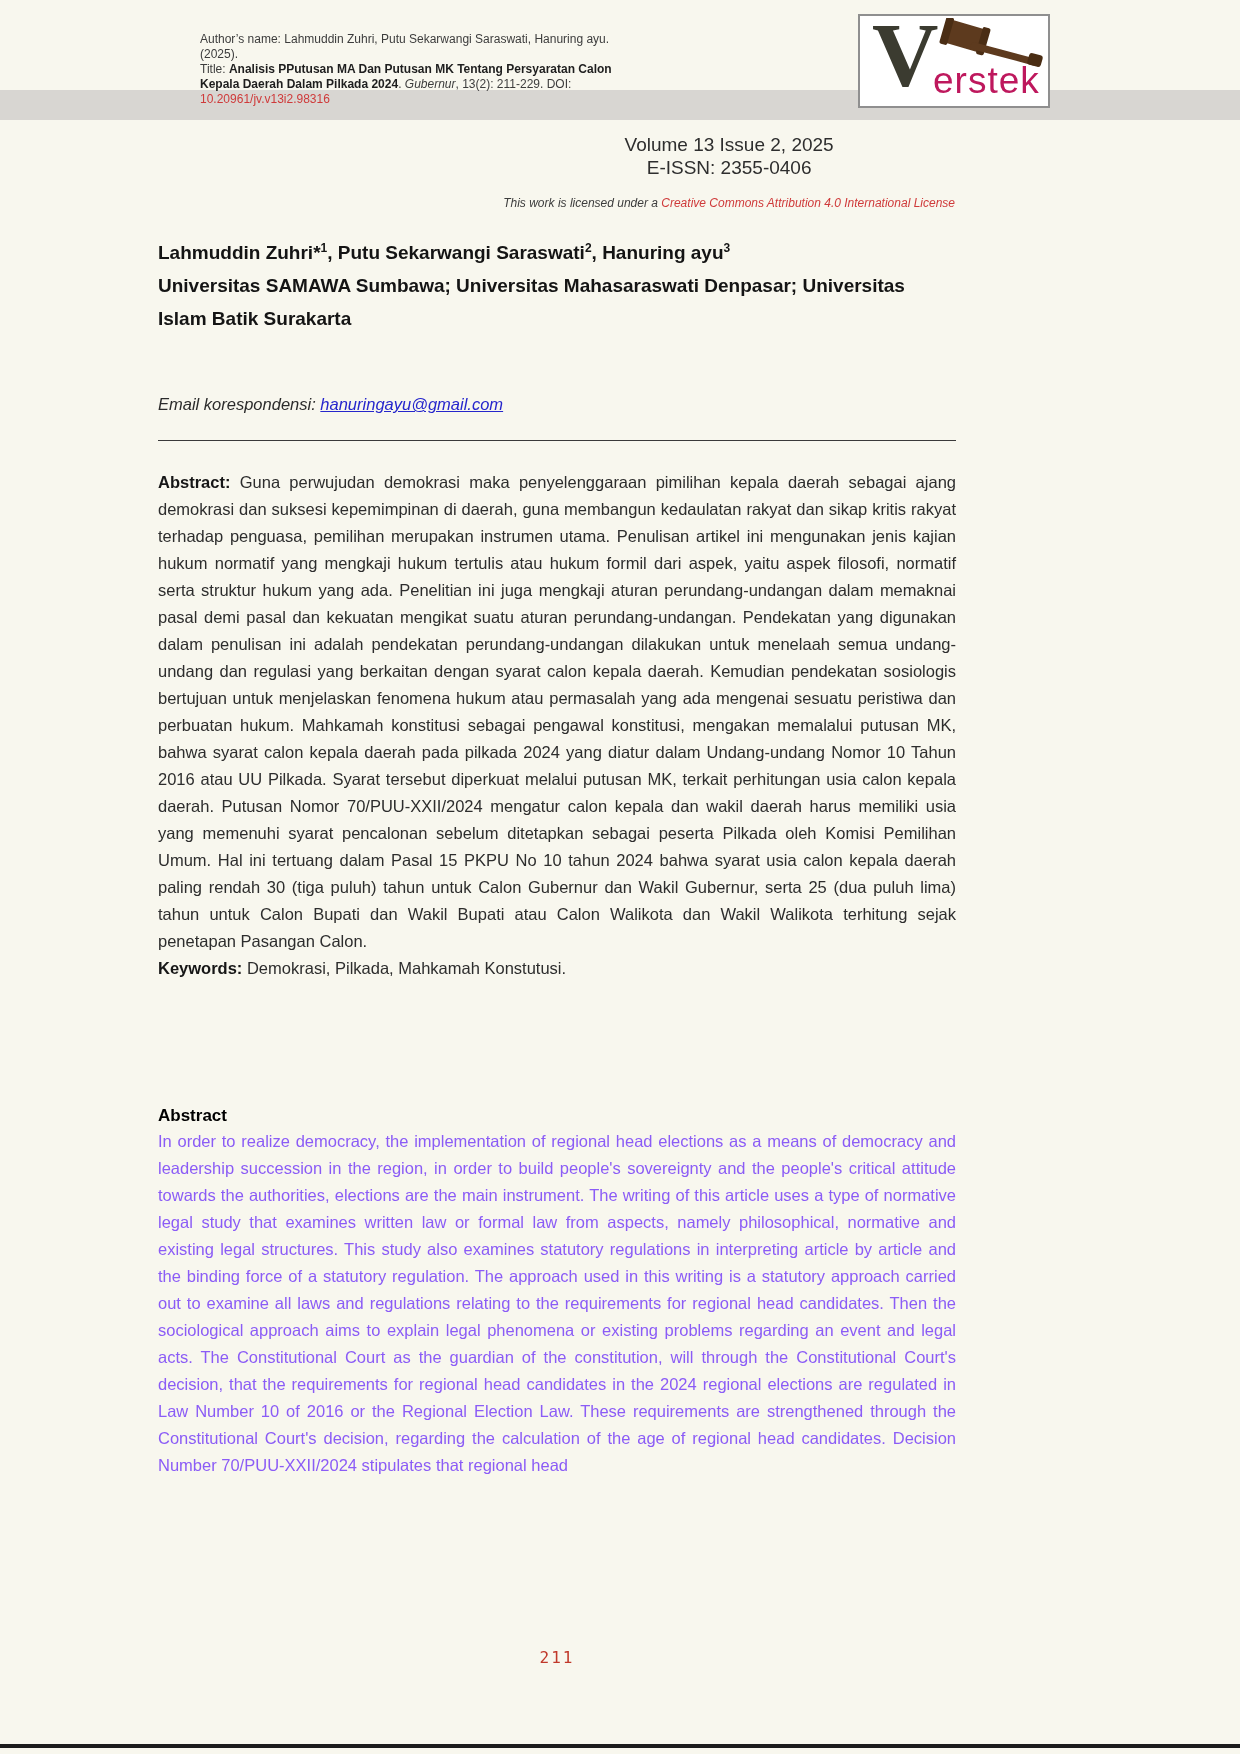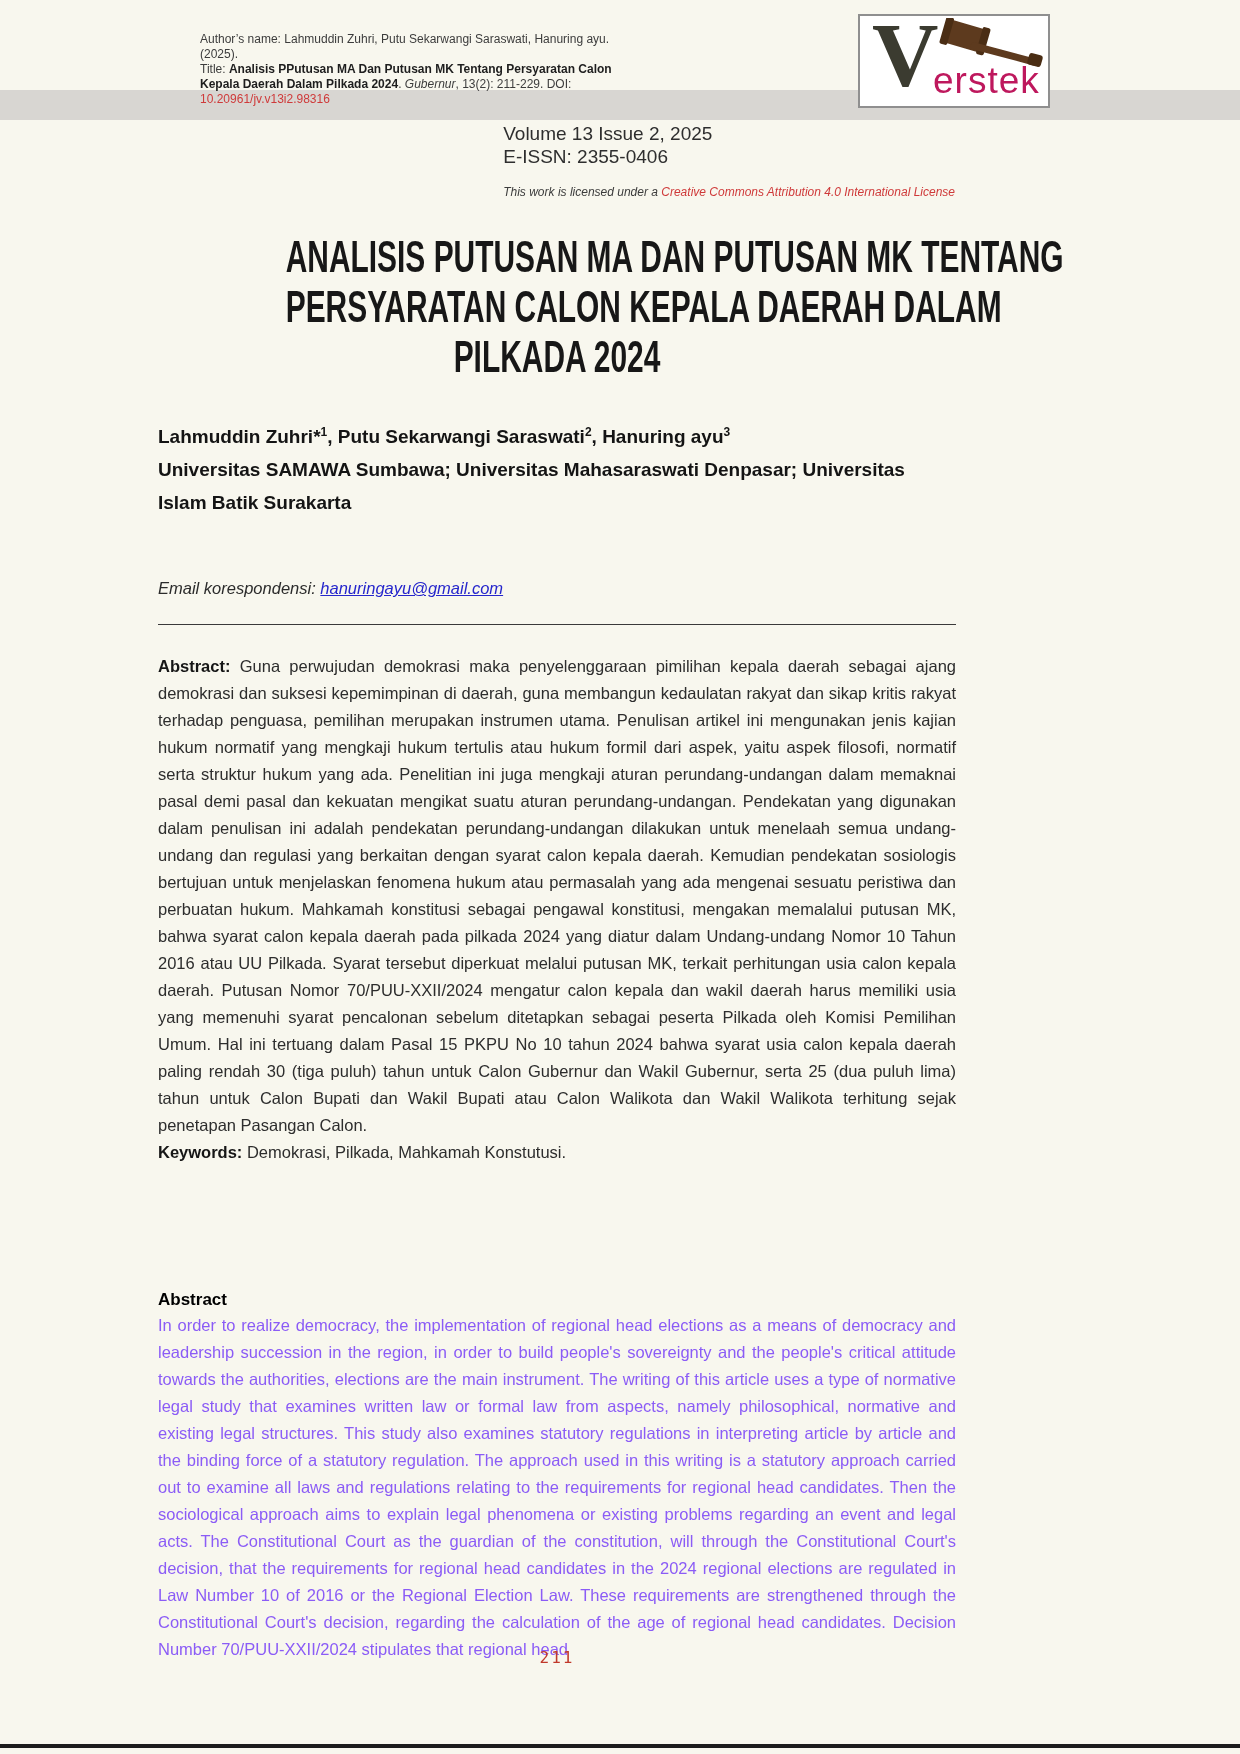--- a/index.html
+++ b/index.html
@@ -48,22 +48,22 @@
   .logo-rest {
     position: absolute; left: 73px; bottom: 4px;
     font-family: Liberation Sans, sans-serif;
     font-size: 37px; color: #be185d;
     letter-spacing: 1px;
   }
   .gavel { position: absolute; right: 2px; top: 2px; }
 
   
   .issue-info {
-    position: absolute; right: 285px; top: 122px;
-    text-align: left;
+    position: absolute; right: 285px; top: 133px;
+    text-align: center;
   }
   .issue-info .vol, .issue-info .issn { font-size: 19px; line-height: 23px; color: #2e2e2e; }
   .issue-info .license {
     margin-top: 17px;
     font-size: 12px; font-style: italic; color: #3c3c3c;
   }
   .issue-info .license a { color: #cf3a3a; text-decoration: none; font-style: italic; }
 
   
   main {
@@ -161,25 +161,20 @@
     <div class="issn">E-ISSN: 2355-0406</div>
     <div class="license">
       <span>This work is licensed under a </span><a href="#">Creative Commons Attribution 4.0 International License</a>
     </div>
   </div>
 
 </header>
 
 <main>
 
-  <h1 class="title">
-    <span class="tline">ANALISIS PUTUSAN MA DAN PUTUSAN MK  TENTANG</span>
-    <span class="tline">PERSYARATAN CALON KEPALA DAERAH DALAM</span>
-    <span class="tline">PILKADA 2024</span>
-  </h1>
 
   <p class="authors"><span>Lahmuddin Zuhri*</span><sup>1</sup><span>, Putu Sekarwangi Saraswati</span><sup>2</sup><span>, Hanuring ayu</span><sup>3</sup></p>
 
   <p class="affiliation">Universitas SAMAWA Sumbawa; Universitas Mahasaraswati Denpasar; Universitas Islam Batik Surakarta</p>
 
   <p class="email-line"><span>Email korespondensi: </span><a href="#">hanuringayu@gmail.com</a></p>
 
   <hr class="rule">
 
   <p class="abstract-id"><b>Abstract:</b><span> Guna perwujudan demokrasi maka penyelenggaraan pimilihan kepala daerah sebagai ajang demokrasi dan suksesi kepemimpinan di daerah, guna membangun kedaulatan rakyat dan sikap kritis rakyat terhadap penguasa, pemilihan merupakan instrumen utama. Penulisan artikel ini mengunakan jenis kajian hukum normatif yang mengkaji hukum tertulis atau hukum formil dari aspek, yaitu aspek filosofi, normatif serta struktur hukum yang ada. Penelitian ini juga mengkaji aturan perundang-undangan dalam memaknai pasal demi pasal dan kekuatan mengikat suatu aturan perundang-undangan. Pendekatan yang digunakan dalam penulisan ini adalah pendekatan perundang-undangan dilakukan untuk menelaah semua undang-undang dan regulasi yang berkaitan dengan syarat calon kepala daerah. Kemudian pendekatan sosiologis bertujuan untuk menjelaskan fenomena hukum atau permasalah yang ada mengenai sesuatu peristiwa dan perbuatan hukum. Mahkamah konstitusi sebagai pengawal konstitusi, mengakan memalalui putusan MK, bahwa syarat calon kepala daerah pada pilkada 2024 yang diatur dalam Undang-undang Nomor 10 Tahun 2016 atau UU Pilkada. Syarat tersebut diperkuat melalui putusan MK, terkait perhitungan usia calon kepala daerah. Putusan Nomor 70/PUU-XXII/2024 mengatur calon kepala dan wakil daerah harus memiliki usia yang memenuhi syarat pencalonan sebelum ditetapkan sebagai peserta Pilkada oleh Komisi Pemilihan Umum. Hal ini tertuang dalam Pasal 15 PKPU No 10 tahun 2024 bahwa syarat usia calon kepala daerah paling rendah 30 (tiga puluh) tahun untuk Calon Gubernur dan Wakil Gubernur, serta 25 (dua puluh lima) tahun untuk Calon Bupati dan Wakil Bupati atau Calon Walikota dan Wakil Walikota terhitung sejak penetapan Pasangan Calon.</span></p>

